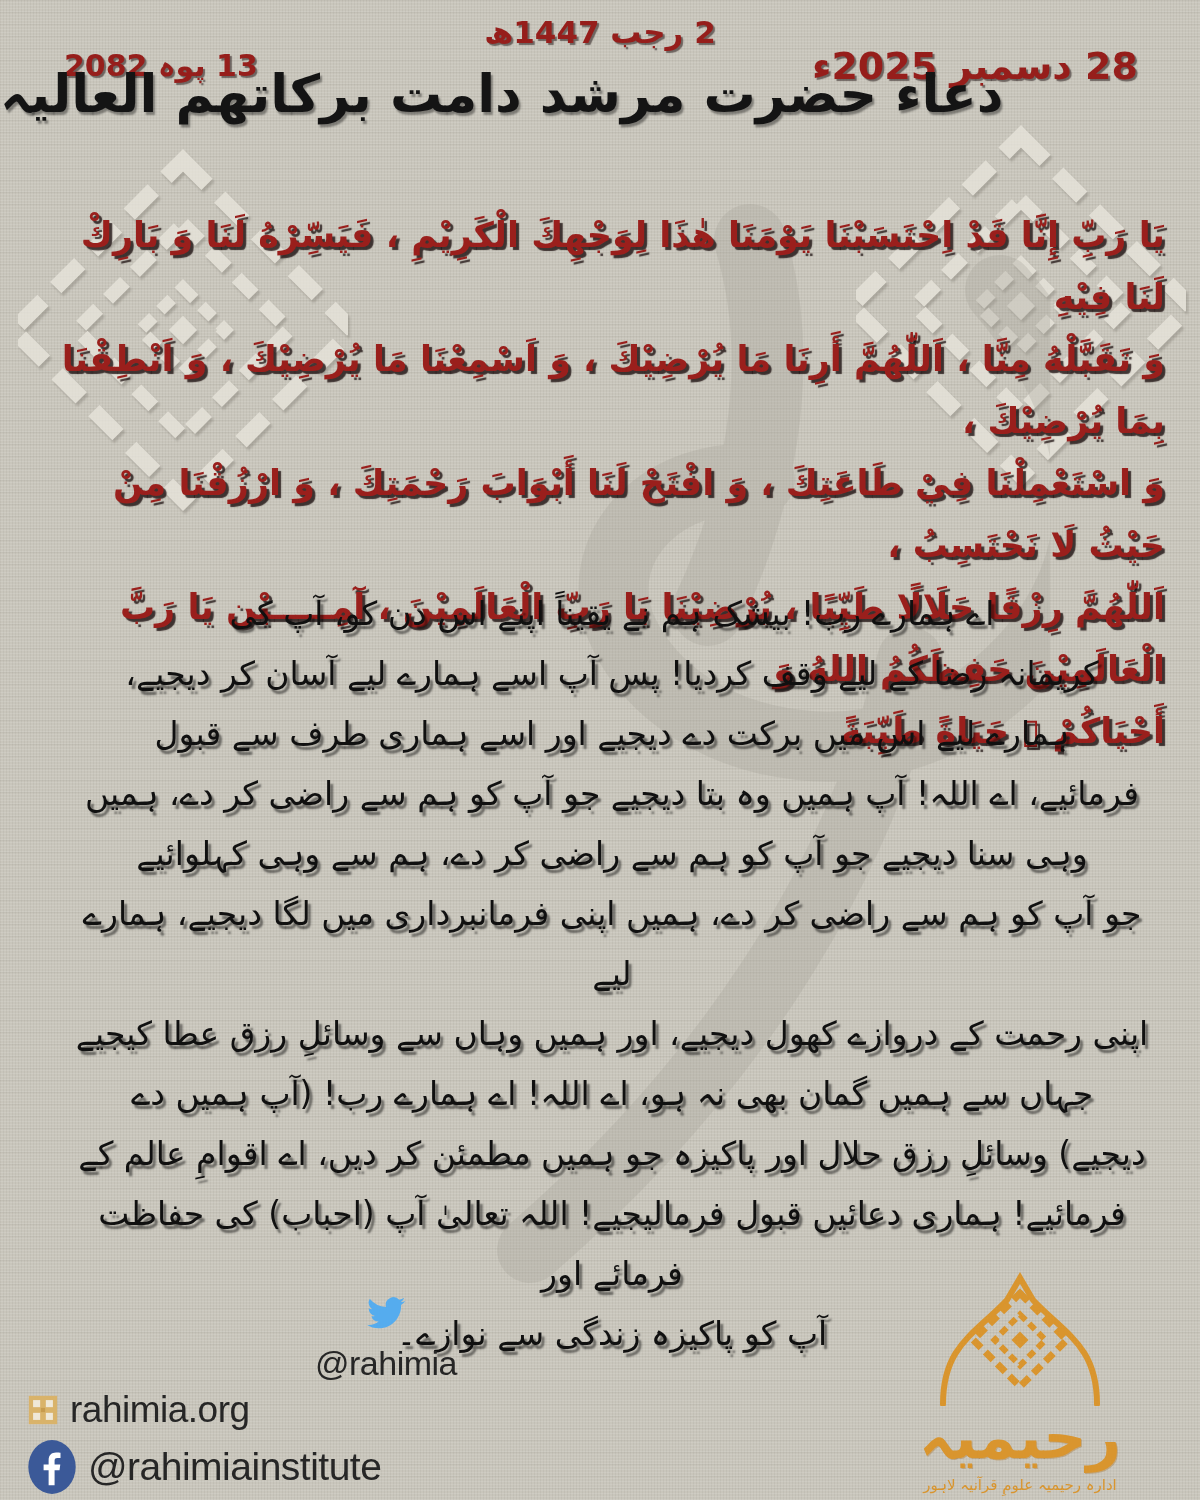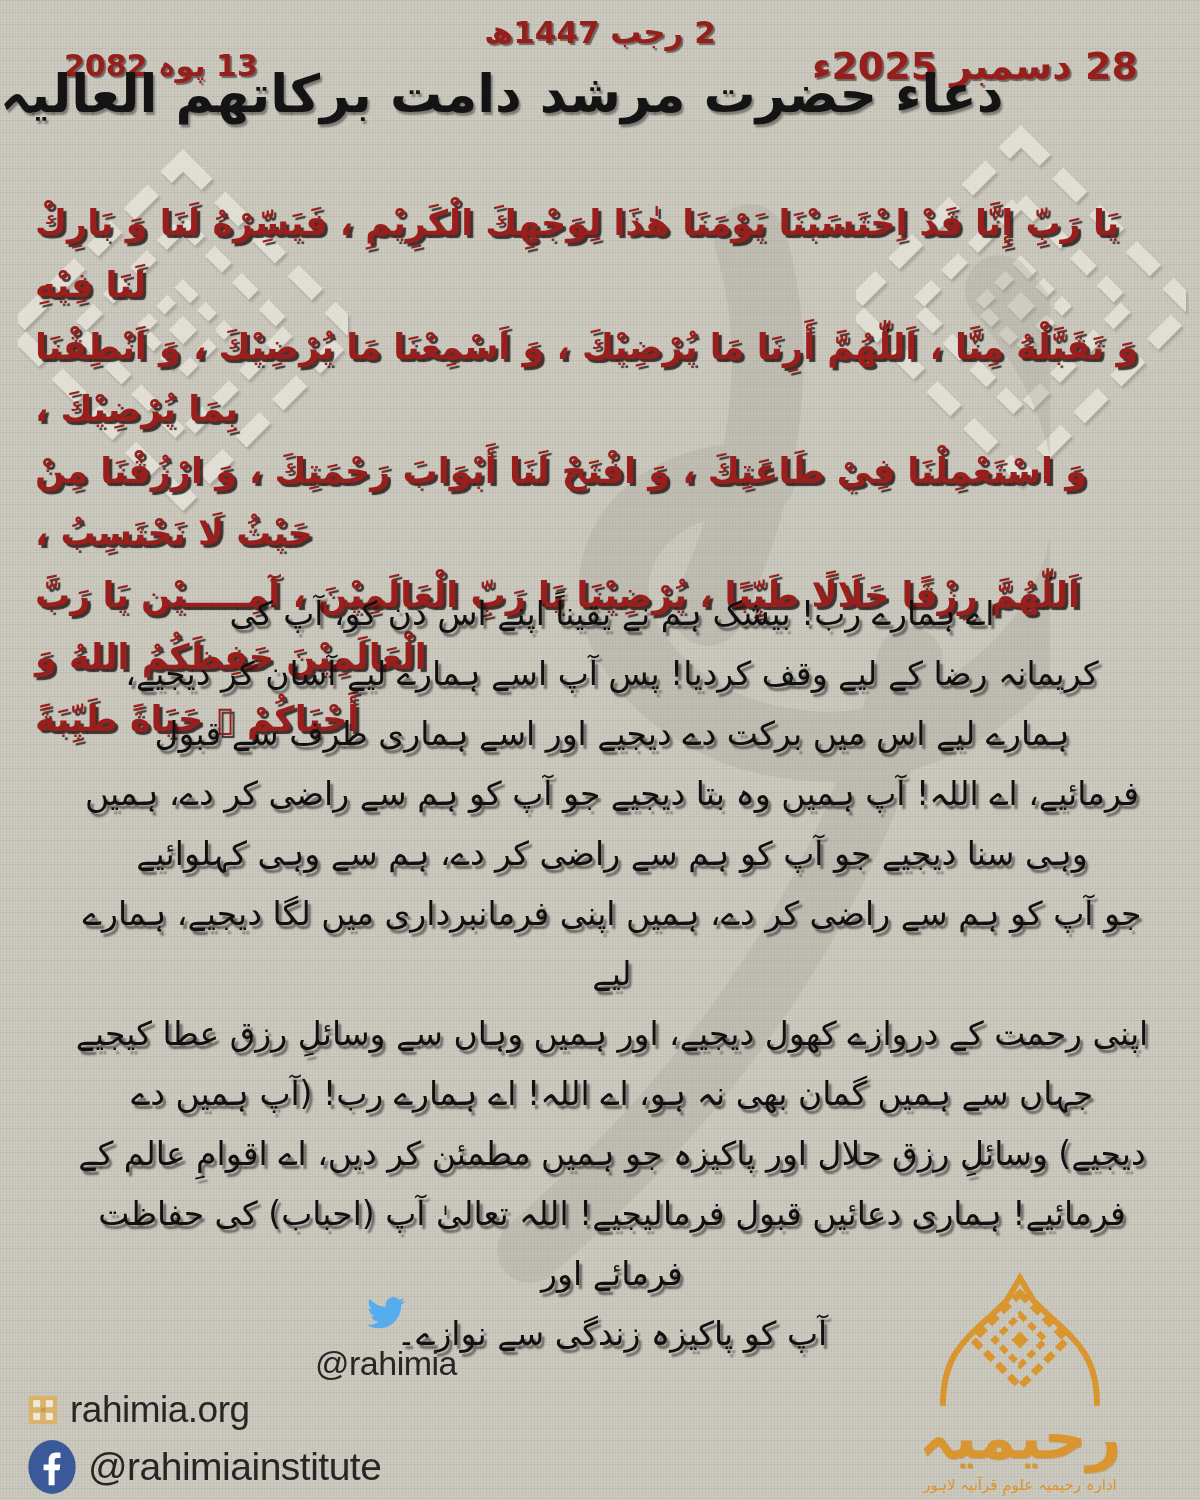--- a/index.html
+++ b/index.html
@@ -28,22 +28,22 @@
   .hijri{top:14px; left:0; width:100%; text-align:center; font-size:31px;}
   .greg{top:44px; right:62px; font-size:38px;}
   .bikrami{top:48px; left:64px; font-size:30px;}
   .main-title{
     top:64px; left:0; width:100%; text-align:left;
     font-size:52px; font-weight:bold; color:#141414;
     text-shadow:2px 3px 2px rgba(0,0,0,.38);
   }
   
   .arabic-block{
-    top:192px; left:35px; width:1130px;
-    direction:rtl; text-align:left;
+    top:204px; left:35px; width:1130px;
+    direction:rtl; text-align:right;
   }
   .arabic-line{
     font-size:35px; font-weight:bold; line-height:62px;
     color:#9a1f1c;
     text-shadow:3px 3px 1px rgba(26,14,14,.8);
   }
   
   .urdu-block{
     top:584px; left:72px; width:1080px;
     direction:rtl; text-align:center;

